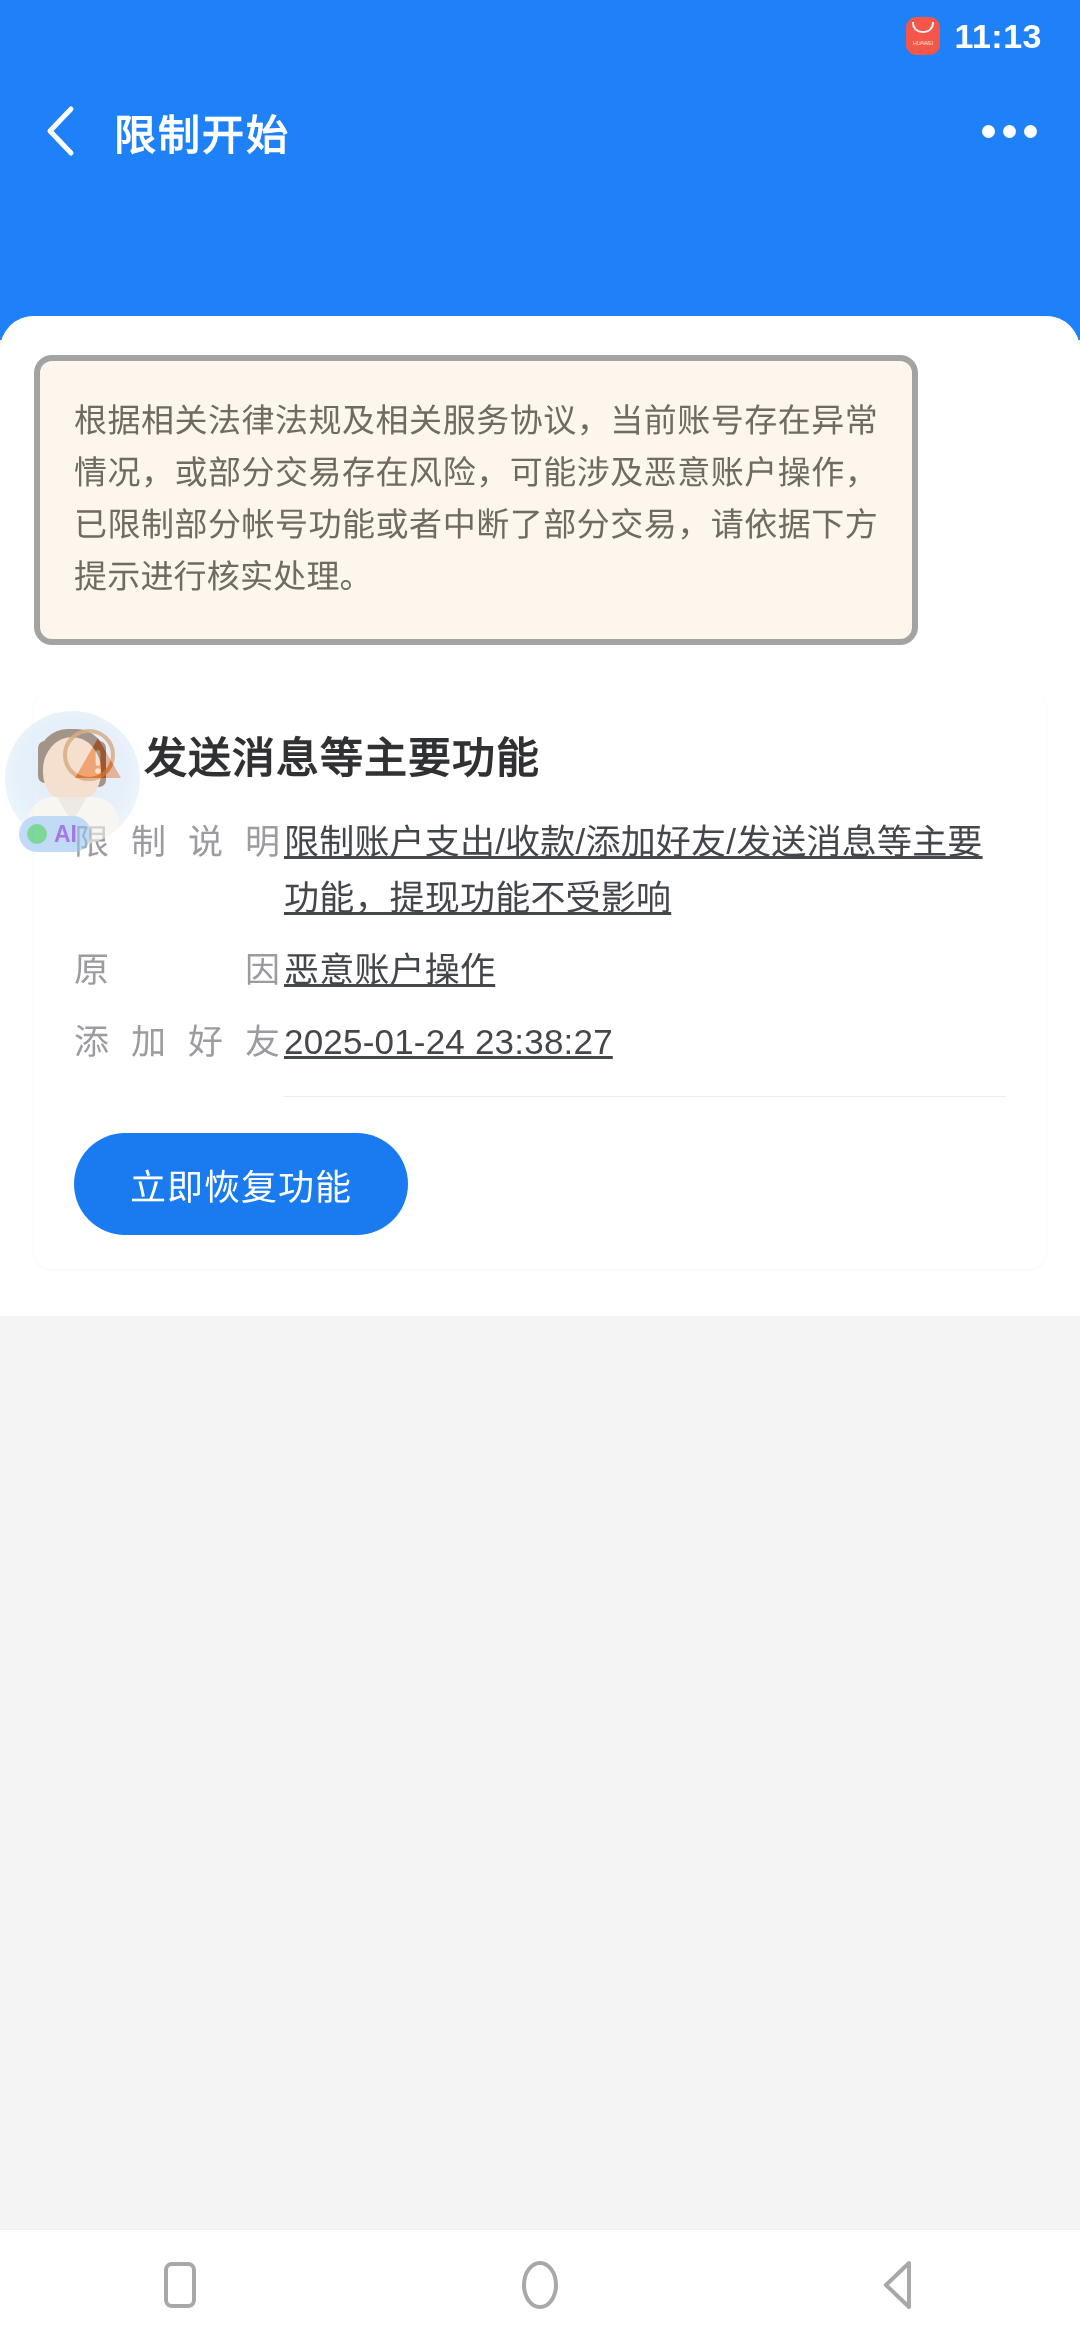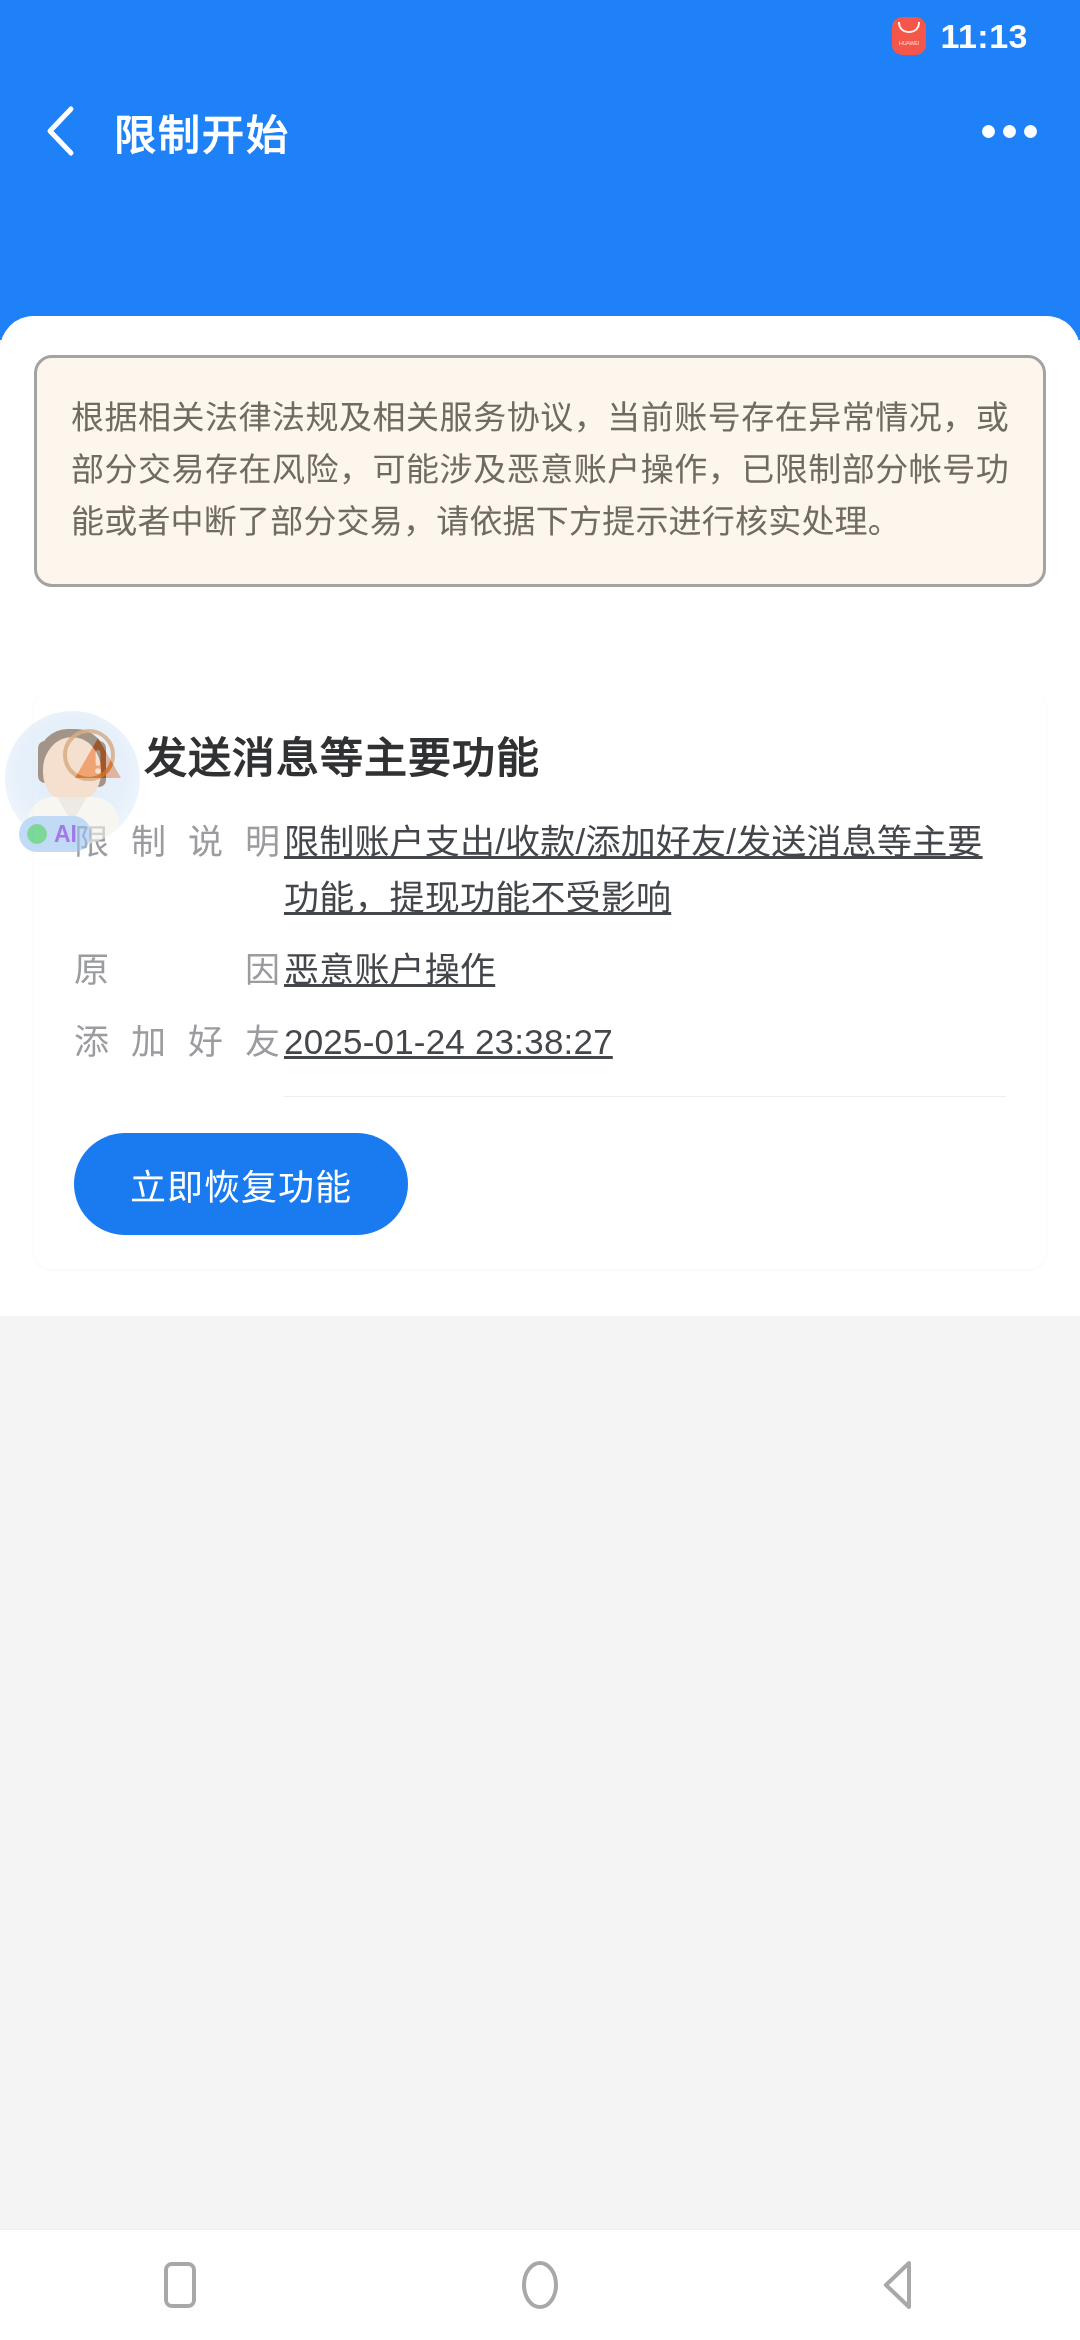--- a/index.html
+++ b/index.html
@@ -33,21 +33,21 @@
   }
   .statusbar {
     position: absolute;
     left: 0;
     top: 0;
     width: 1080px;
     height: 72px;
     display: flex;
     align-items: center;
     justify-content: flex-end;
-    padding-right: 52px;
+    padding-right: 38px;
     box-sizing: border-box;
   }
   .status-right {
     display: flex;
     align-items: center;
     gap: 14px;
   }
   .app-badge {
     width: 34px;
     height: 38px;
@@ -150,24 +150,24 @@
     width: 1080px;
     height: 1000px;
     background: #ffffff;
   }
 
   
   .notice {
     position: absolute;
     left: 34px;
     top: 39px;
-    width: 1012px;
+    width: 884px;
     box-sizing: border-box;
     background: #fdf6ec;
-    border: 3px solid #a3a3a3;
+    border: 6px solid #a3a3a3;
     border-radius: 18px;
     padding: 34px 34px 36px 34px;
   }
   .notice-text {
     font-size: 33px;
     line-height: 52px;
     color: #6f6a62;
     letter-spacing: 0.2px;
     text-align: justify;
     margin: 0;

